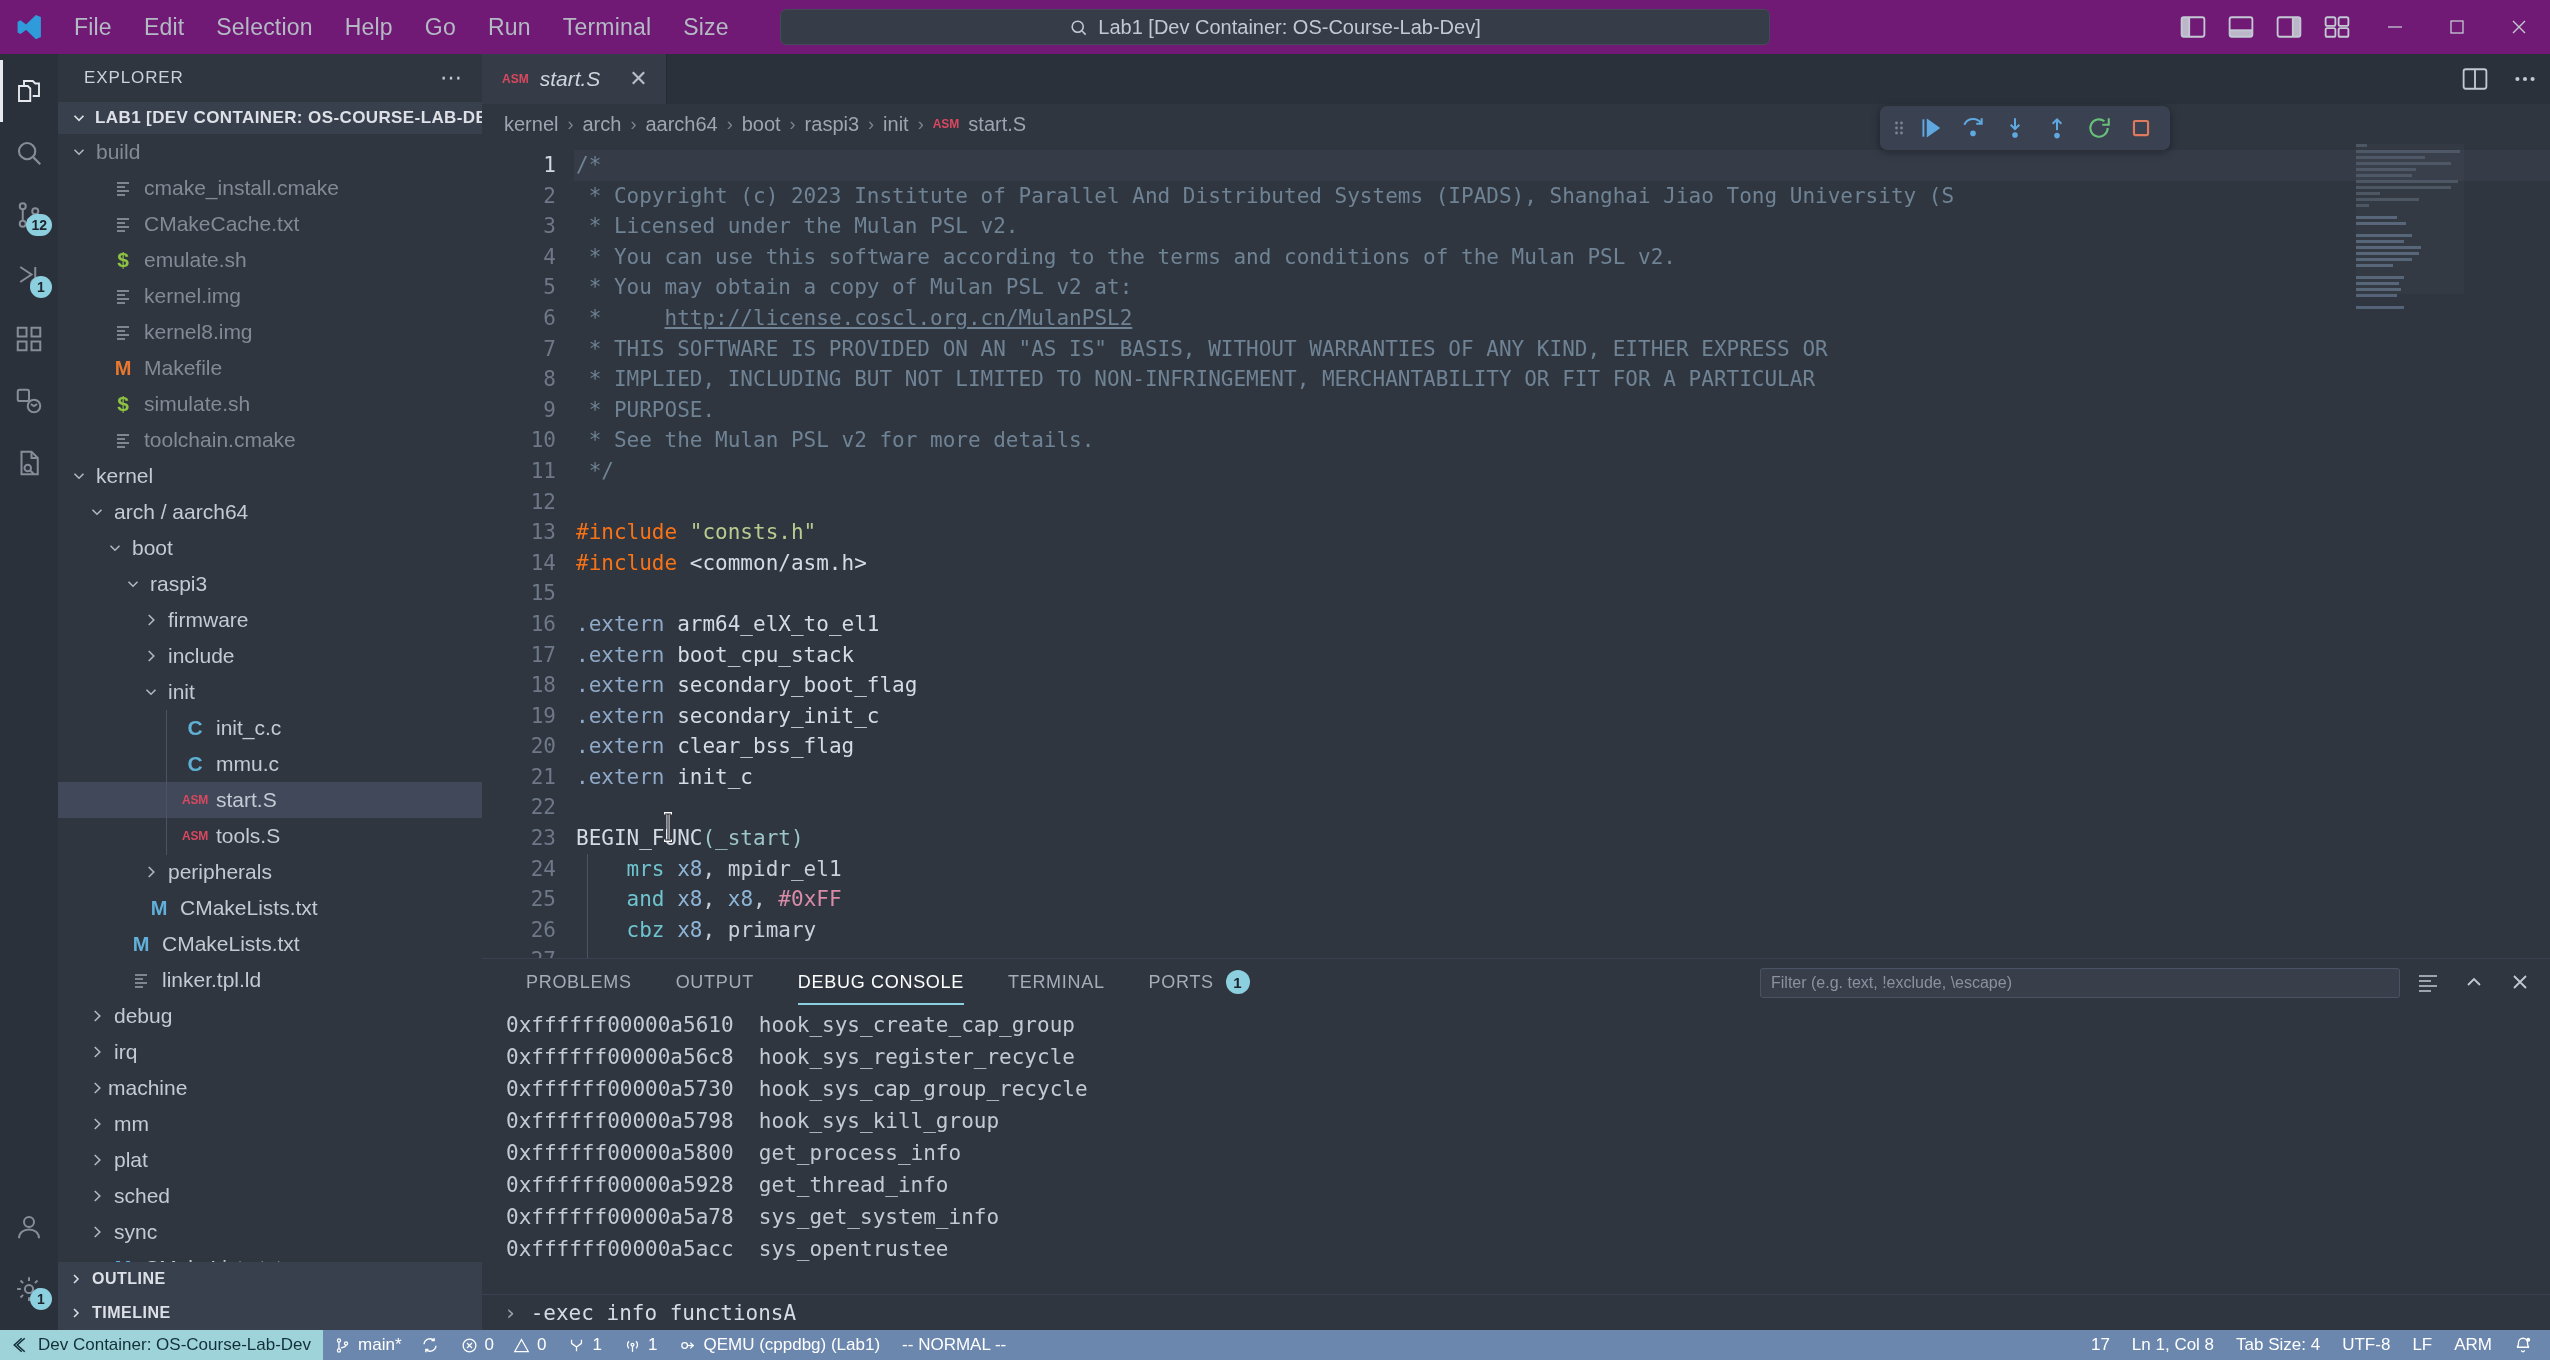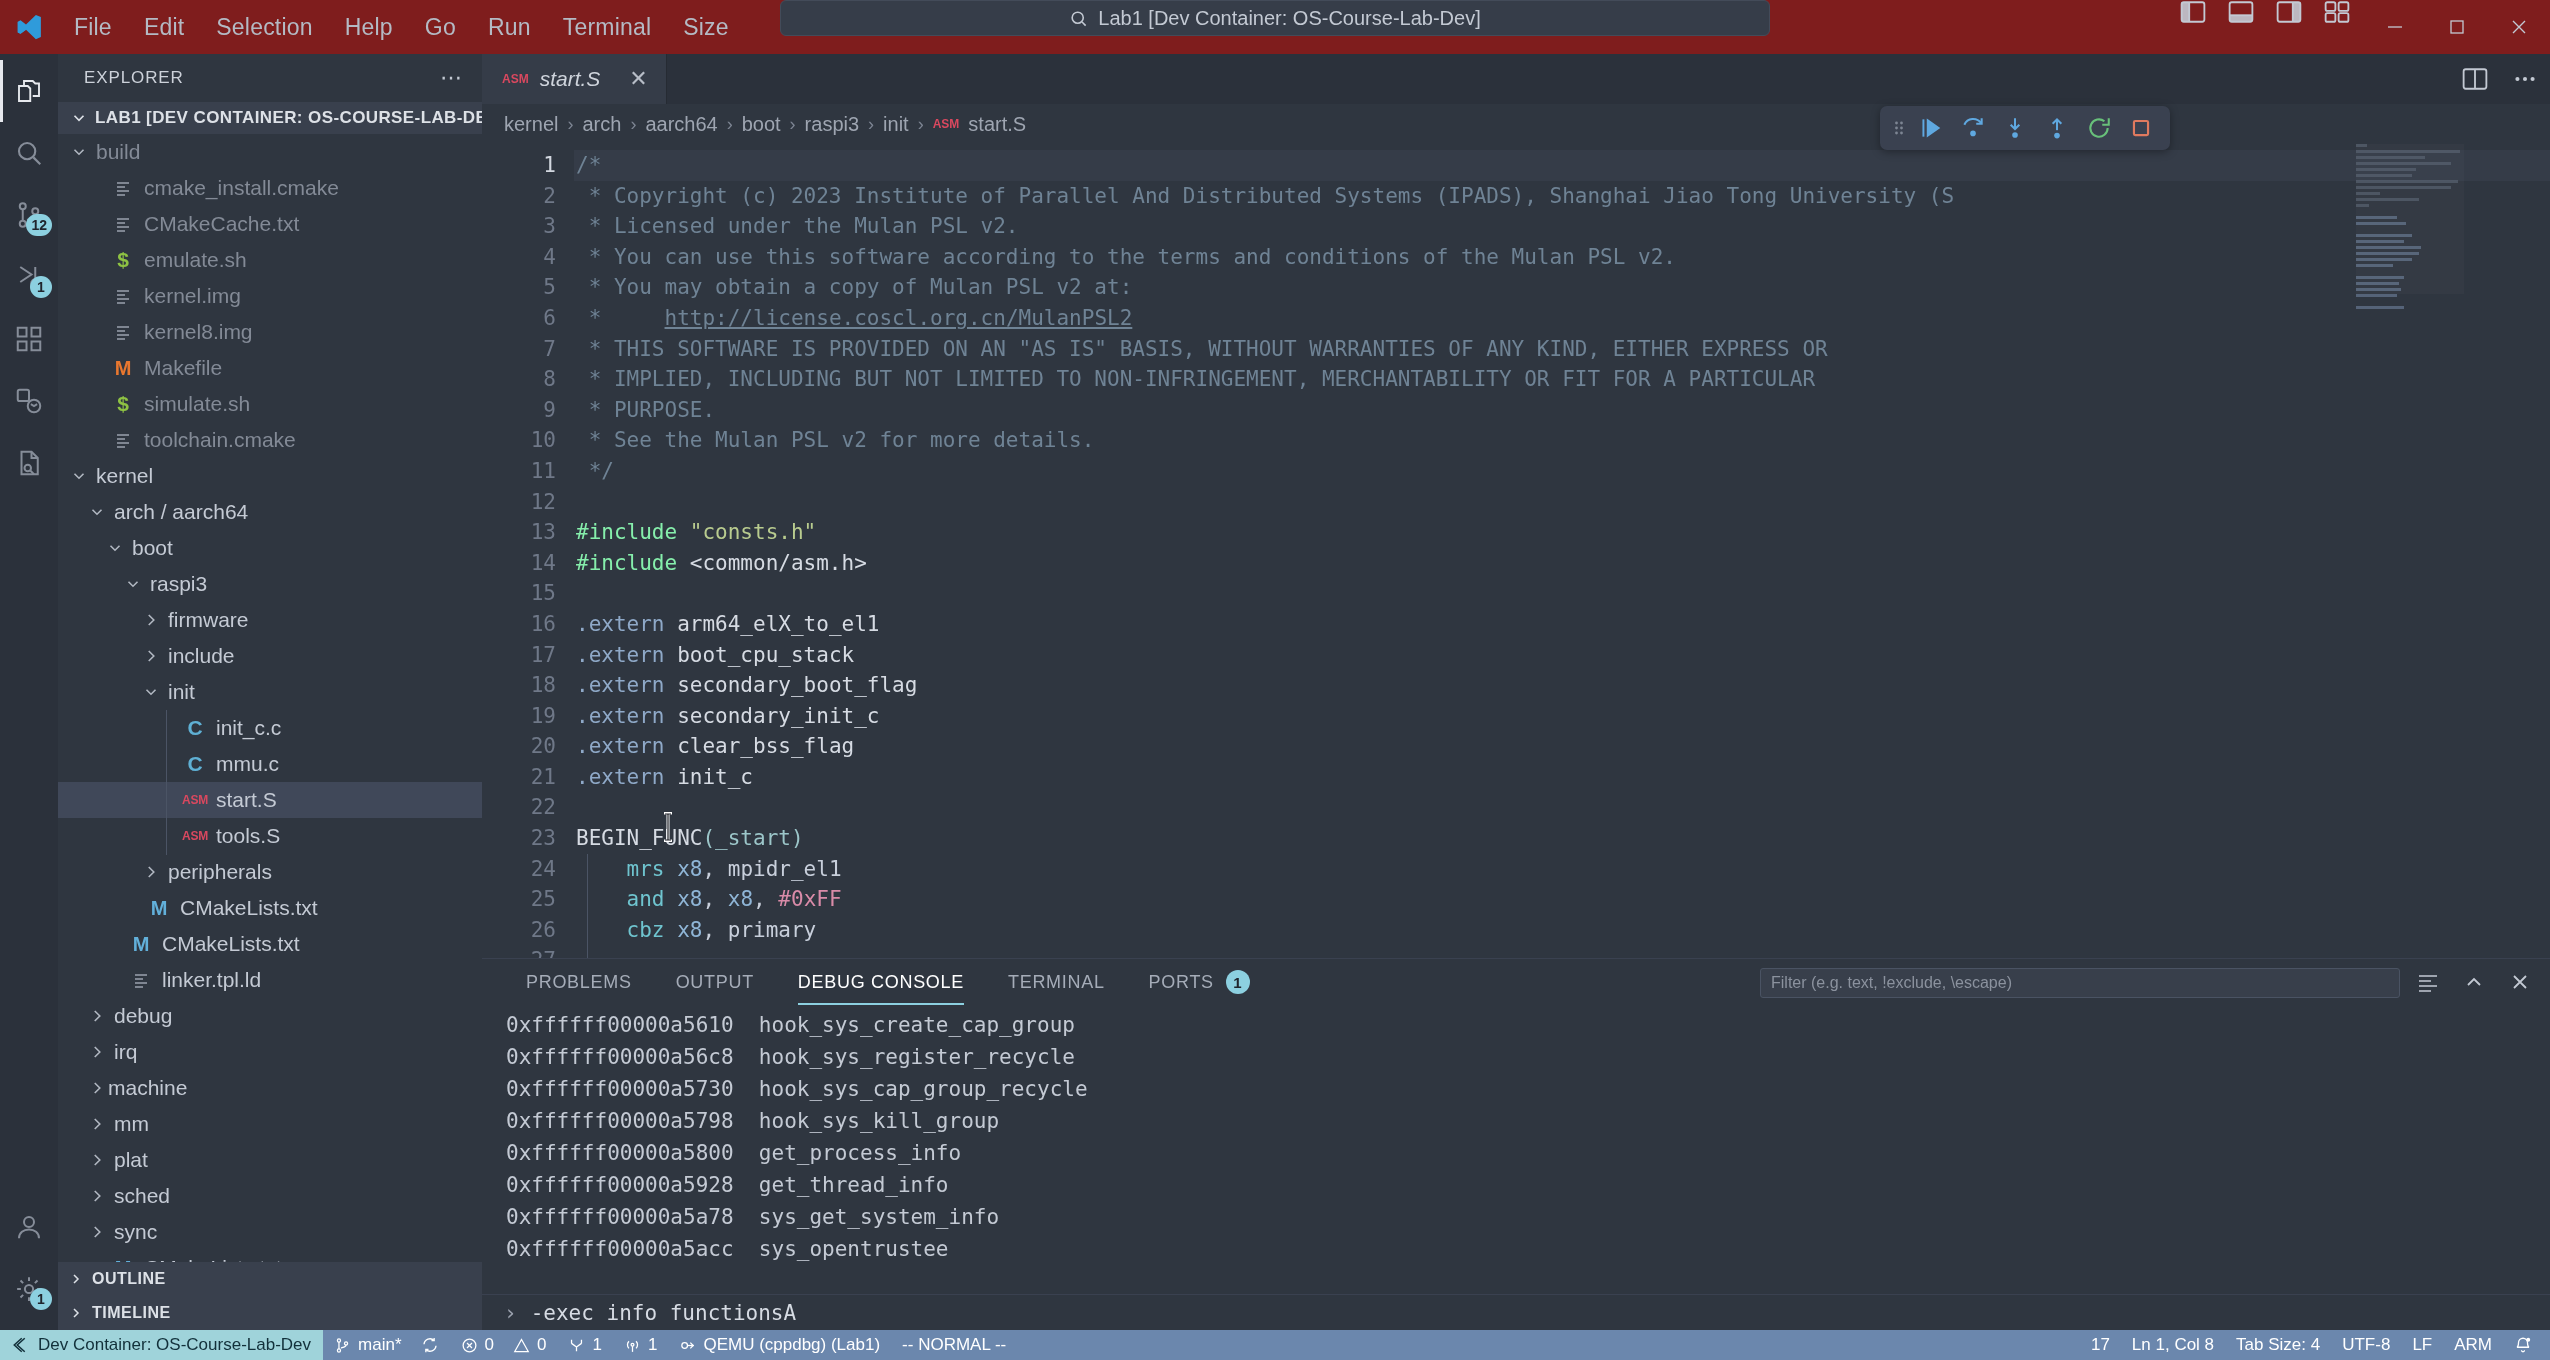--- a/index.html
+++ b/index.html
@@ -7,21 +7,21 @@
     width: 2550px; height: 1360px;
     background: #2f3640;
     font-family: "Liberation Sans", sans-serif;
     overflow: hidden;
     -webkit-font-smoothing: antialiased;
   }
   .app { width: 2550px; height: 1360px; display: flex; flex-direction: column; }
 
   
   .titlebar {
-    height: 54px; background: #7f1d1d; display: flex; 
+    height: 54px; background: #701a75; display: flex; align-items: center;
     flex: 0 0 54px; position: relative; color: #c3c9d3;
   }
   .vscode-logo { width: 58px; display: flex; align-items: center; justify-content: center; }
   .menu { display: flex; align-items: center; gap: 0px; }
   .menu-item {
     font-size: 23px; color: #b4bac4; padding: 5px 16px; cursor: default;
     letter-spacing: .2px;
   }
   .nav-arrows { display: flex; gap: 26px; margin-left: 150px; color: #8d94a0; font-size: 26px; }
   .cmdcenter {
@@ -127,21 +127,21 @@
   .gutter div { height: 30.6px; line-height: 30.6px; }
   .gutter div.cur { color: #d3d8e0; }
   .code {
     flex: 1; font-family: "DejaVu Sans Mono", monospace; font-size: 21px;
     color: #c8cfdb; padding-top: 6px; white-space: pre; overflow: hidden; position: relative;
   }
   .code .ln { height: 30.6px; line-height: 30.6px; padding-left: 2px; }
   .code .ln.hl { background: #353c48; }
   .cmt { color: #6f8395; }
   .lnk { color: #6f8395; text-decoration: underline; }
-  .pre { color: #86efac; }
+  .pre { color: #f97316; }
   .str { color: #b9cc8f; }
   .dir { color: #8fa9c8; }
   .ins { color: #6fc4cf; }
   .reg { color: #8fb5d6; }
   .num { color: #d98ba8; }
   .fn  { color: #d6dbe3; }
   .par { color: #9cc6c9; }
   .indent-guide { position:absolute; width:1px; background:#464e5e; }
 
   .minimap { position: absolute; right: 86px; top: 0; width: 108px; bottom: 0; opacity: .62; }

